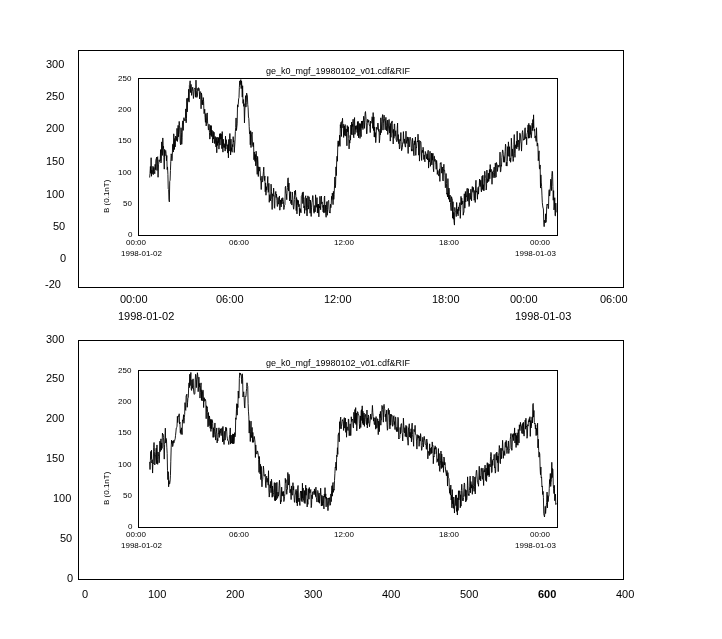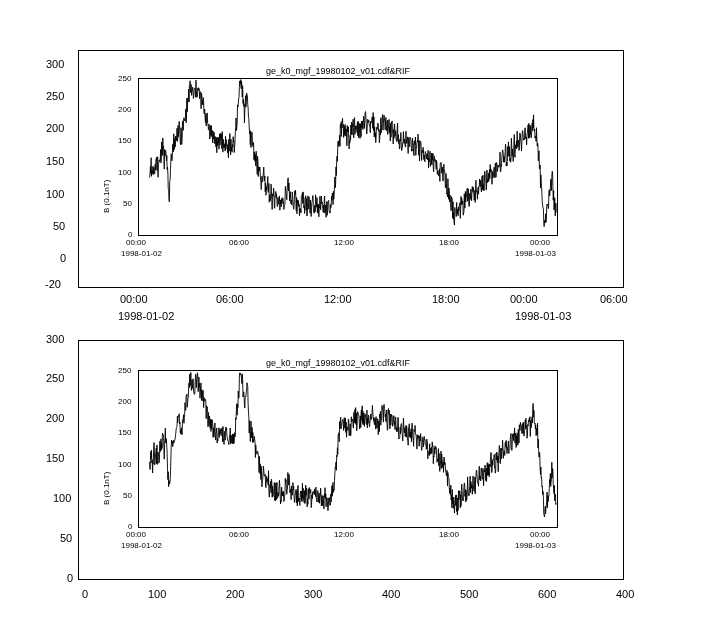--- a/index.html
+++ b/index.html
@@ -83,21 +83,21 @@
     <div class="tick-label" style="left:53px;top:162px;">100</div>
     <div class="tick-label" style="left:60px;top:202px;">50</div>
     <div class="tick-label" style="left:67px;top:242px;">0</div>
 
     <div class="tick-label" style="left:82px;top:258px;">0</div>
     <div class="tick-label" style="left:148px;top:258px;">100</div>
     <div class="tick-label" style="left:226px;top:258px;">200</div>
     <div class="tick-label" style="left:304px;top:258px;">300</div>
     <div class="tick-label" style="left:382px;top:258px;">400</div>
     <div class="tick-label" style="left:460px;top:258px;">500</div>
-    <div class="tick-label" style="left:538px;top:258px;">600</div>
+    <div class="tick-label" style="left:538px;top:258px;font-weight:bold;">600</div>
     <div class="tick-label" style="left:616px;top:258px;">400</div>
 
     <div class="panel" style="left:118px;top:40px;width:440px;height:195px;">
 
       <div class="inner-title" style="left:0;top:-12px;width:440px;">ge_k0_mgf_19980102_v01.cdf&amp;RIF</div>
 
       <div class="ylab-inner" style="left:-16px;top:135px;">B (0.1nT)</div>
 
       <div class="axis-frame" style="left:20px;top:0;width:420px;height:158px;"></div>
 

